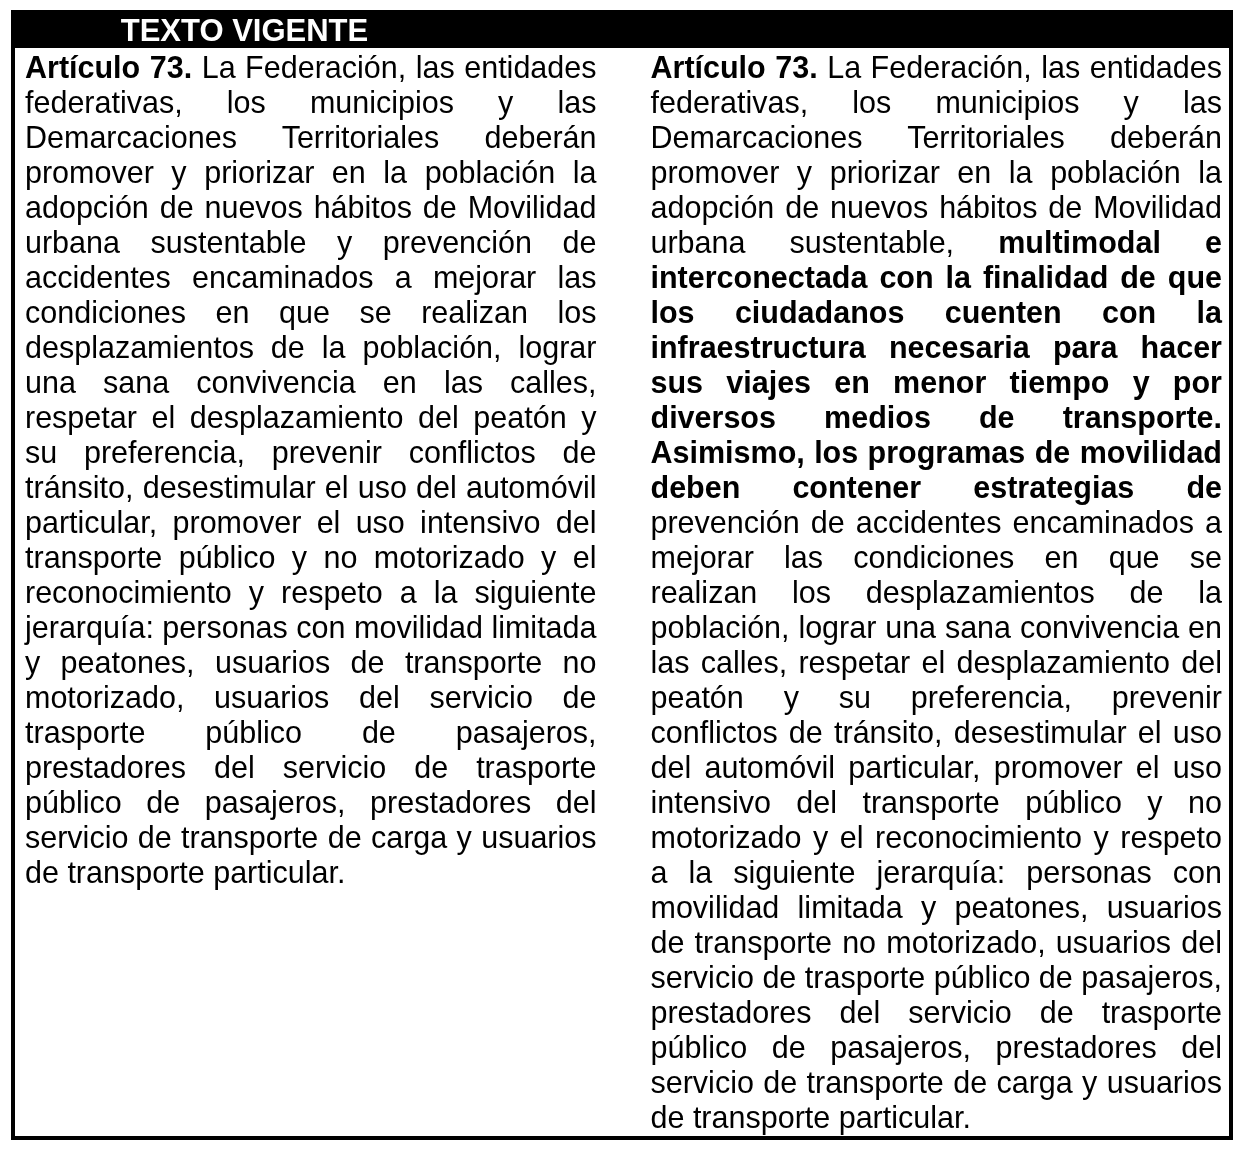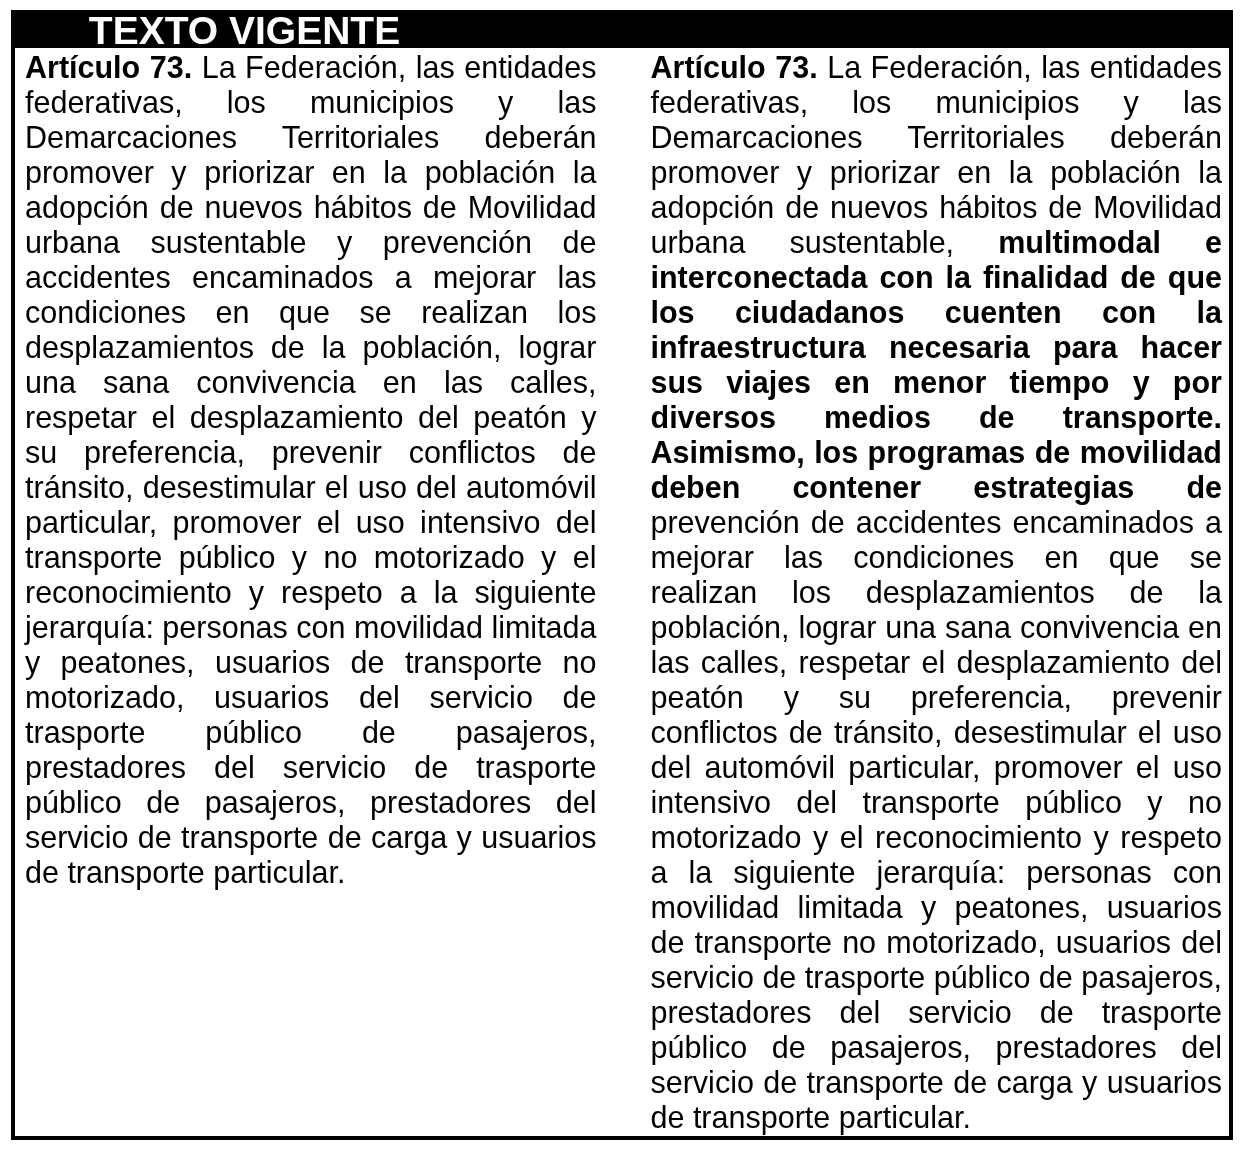--- a/index.html
+++ b/index.html
@@ -30,21 +30,21 @@
   .tbl-header {
     display: flex;
     height: 34px;
     background: #000000;
     align-items: center;
   }
   .hdr-cell {
     text-align: center;
     color: #ffffff;
     font-weight: bold;
-    font-size: 39px;
+    font-size: 31px;
     line-height: 34px;
     white-space: nowrap;
   }
   .hdr-cell.left  { width: 459px; }
   .hdr-cell.right { flex: 1; }
   .tbl-body {
     box-sizing: border-box;
     display: flex;
     padding: 2px 7px 0 10px;
     background: #ffffff;

